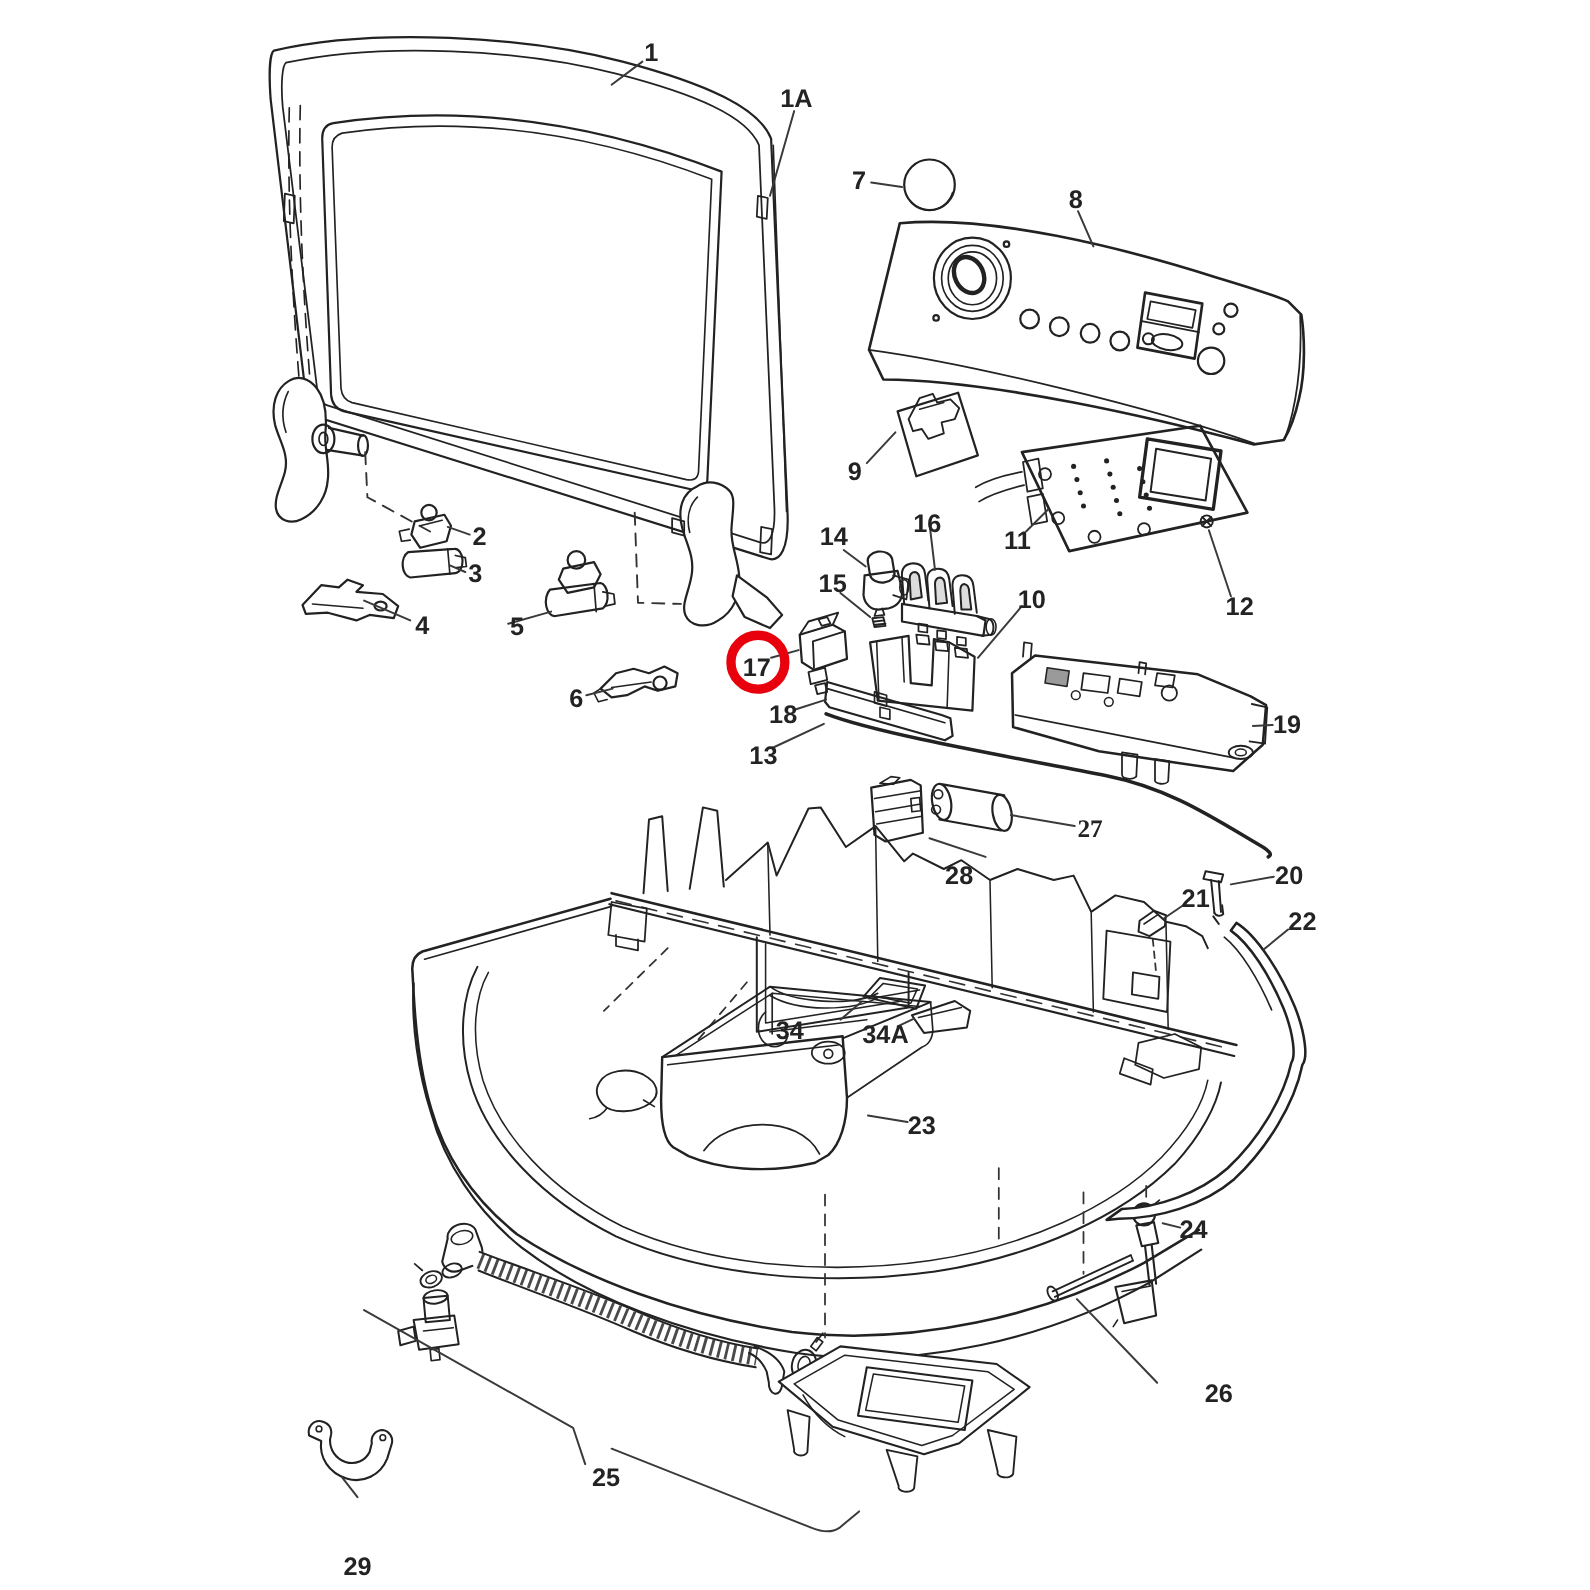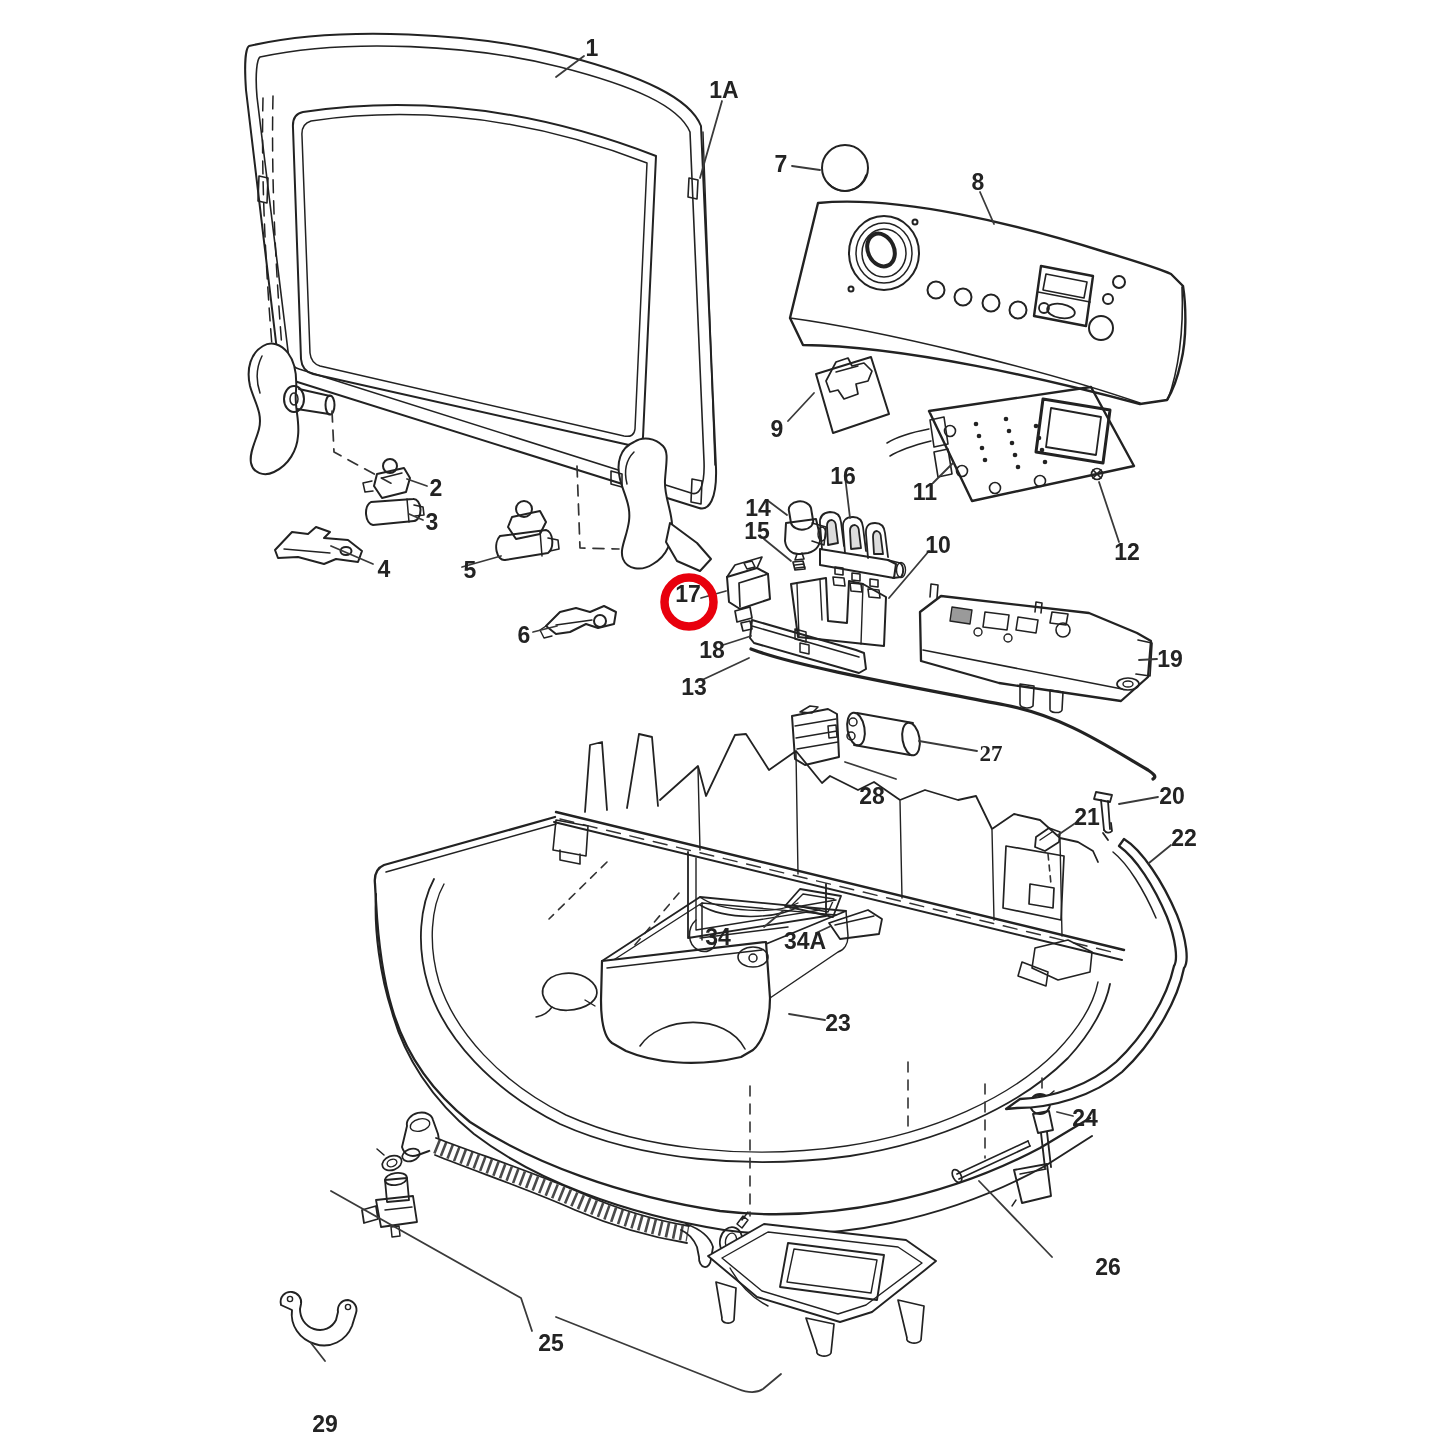--- a/index.html
+++ b/index.html
@@ -384,24 +384,24 @@
       <div class="part-label" style="left: 384px; top: 569px;">4</div>
       <div class="part-label" style="left: 470px; top: 570px;">5</div>
       <div class="part-label" style="left: 524px; top: 635px;">6</div>
       <div class="part-label" style="left: 781px; top: 164px;">7</div>
       <div class="part-label" style="left: 978px; top: 182px;">8</div>
       <div class="part-label" style="left: 777px; top: 429px;">9</div>
       <div class="part-label" style="left: 938px; top: 545px;">10</div>
       <div class="part-label" style="left: 925px; top: 492px;">11</div>
       <div class="part-label" style="left: 1127px; top: 552px;">12</div>
       <div class="part-label" style="left: 694px; top: 687px;">13</div>
-      <div class="part-label" style="left: 758px; top: 508px;">14</div>
+      <div class="part-label" style="left: 758px; top: 488px;">14</div>
       <div class="part-label" style="left: 757px; top: 531px;">15</div>
       <div class="part-label" style="left: 843px; top: 476px; text-align: center;">16</div>
-      <div class="part-label" style="left: 688px; top: 594px;">17</div>
+      <div class="part-label" style="left: 688px; top: 607px;">17</div>
       <div class="part-label" style="left: 712px; top: 650px;">18</div>
       <div class="part-label" style="left: 1170px; top: 659px;">19</div>
       <div class="part-label" style="left: 1172px; top: 796px;">20</div>
       <div class="part-label" style="left: 1087px; top: 817px;">21</div>
       <div class="part-label" style="left: 1184px; top: 838px;">22</div>
       <div class="part-label" style="left: 838px; top: 1023px;">23</div>
       <div class="part-label" style="left: 1085px; top: 1118px;">24</div>
       <div class="part-label" style="left: 539px; top: 1343px; margin-left: 12px;">25</div>
       <div class="part-label" style="left: 1072px; top: 1267px; margin-left: 36px;">26</div>
       <div class="part-label" style="left: 991px; top: 754px; font-family: Liberation Serif, serif;">27</div>

